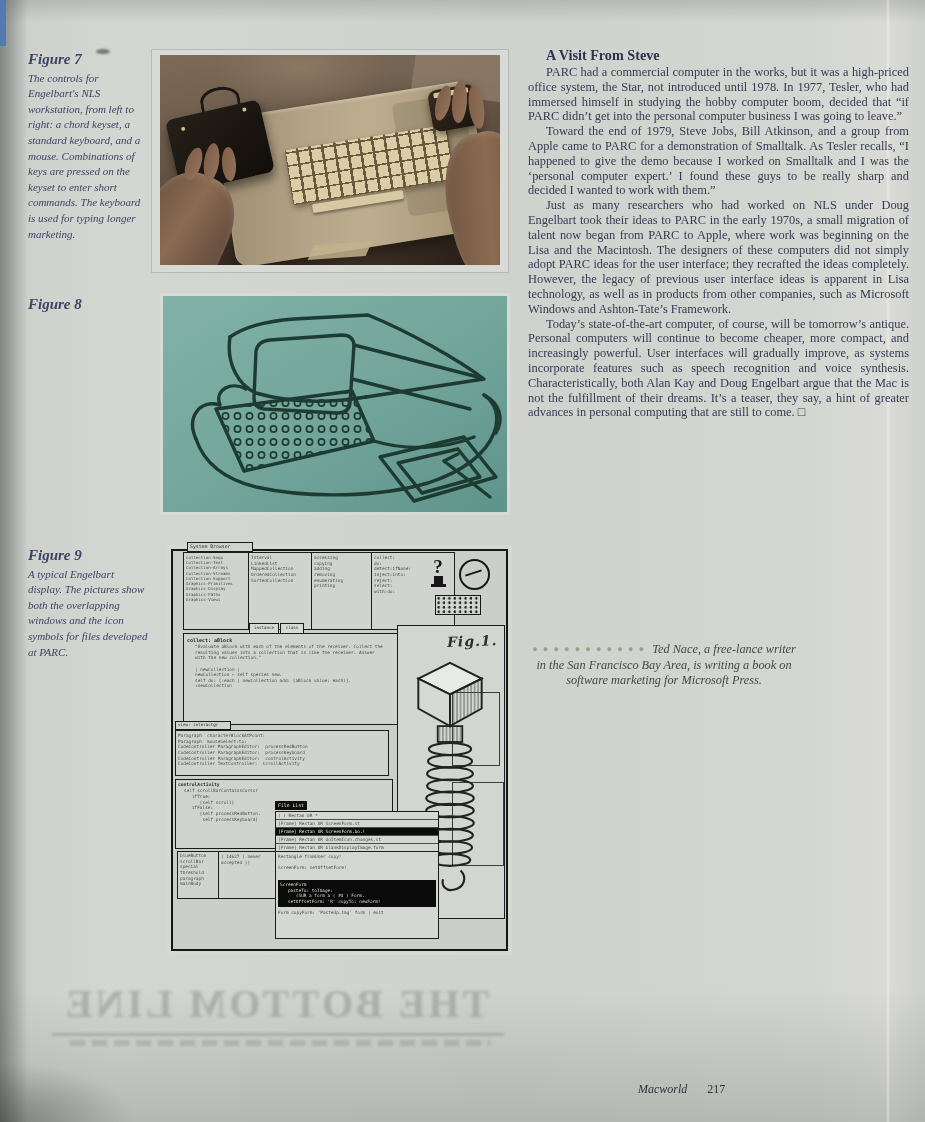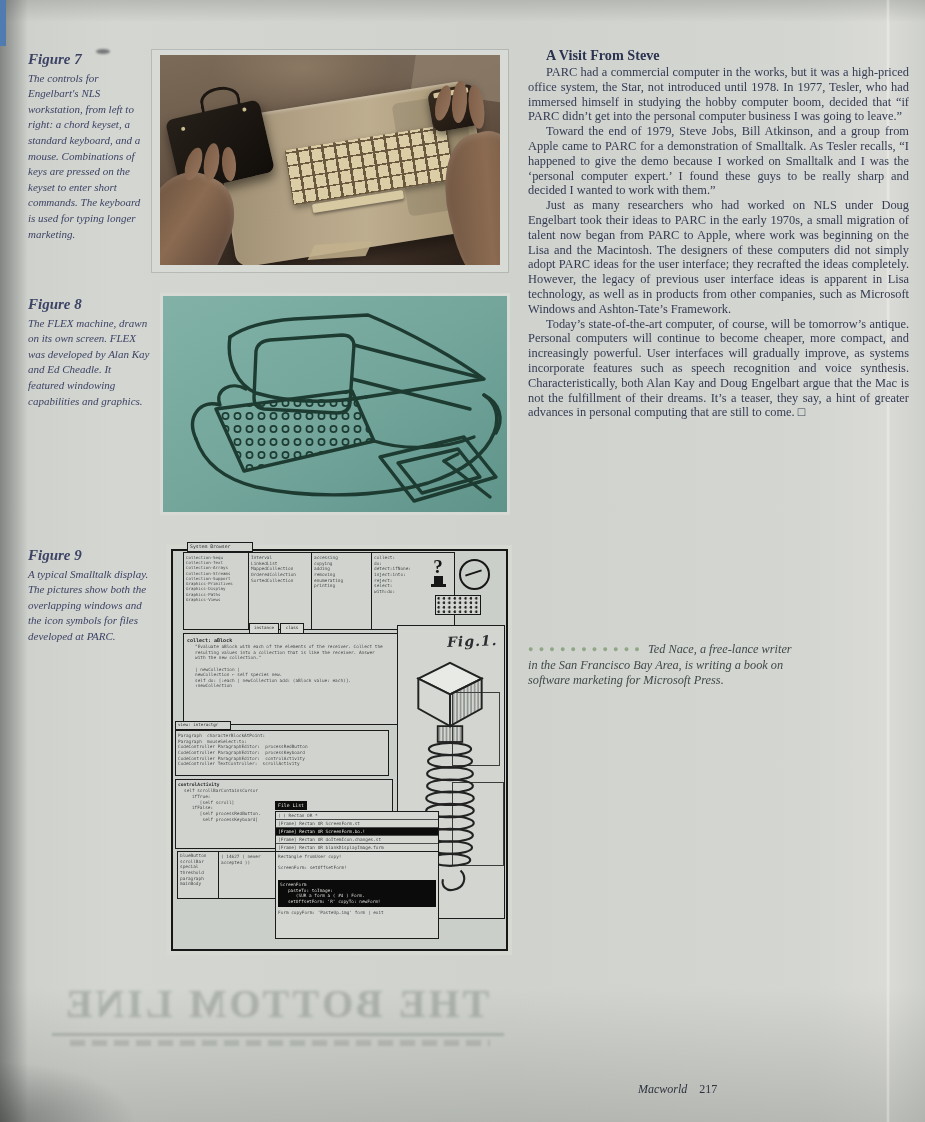--- a/index.html
+++ b/index.html
@@ -23,23 +23,23 @@
     font:italic 11px/15.6px "Liberation Serif",serif;filter:blur(.22px);}
   .cap .cap-label{font-weight:bold;font-size:15px;margin-bottom:3px;}
   .cap7{top:52px;} .cap8{top:297px;} .cap9{top:548px;}
 
   
   .article{position:absolute;left:528px;top:47px;width:381px;color:#343b53;
     font:12.4px/14.8px "Liberation Serif",serif;text-align:justify;filter:blur(.22px);}
   .article h1{font-size:14.2px;line-height:16px;margin:0 0 2px 18px;font-weight:bold;color:#2c3350;}
   .article p{margin:0;text-indent:18px;}
   .bio{position:absolute;left:528px;top:642px;width:272px;color:#40494a;
-    font:italic 12.3px/15.6px "Liberation Serif",serif;filter:blur(.22px);}
+    font:italic 12.3px/15.6px "Liberation Serif",serif;filter:blur(.22px);text-align:center;}
   .dots{font-style:normal;font-size:9px;letter-spacing:5.2px;color:#8fa883;vertical-align:1px;}
-  .footer{position:absolute;left:638px;top:1082px;display:flex;gap:12px;color:#2e333e;
+  .footer{position:absolute;left:638px;top:1082px;display:flex;gap:20px;color:#2e333e;
     font:12px "Liberation Serif",serif;filter:blur(.25px);}
   .footer .mag{font-style:italic;}
 
   
   .bleed{position:absolute;left:58px;top:976px;width:436px;height:56px;transform:scaleX(-1);
     font:bold 40px/56px "Liberation Serif",serif;letter-spacing:3px;text-align:center;
     color:rgba(104,112,106,.34);filter:blur(1.6px);}
   .bleed-rule{position:absolute;left:52px;top:1033px;width:452px;height:3px;
     background:rgba(100,108,102,.28);filter:blur(1px);}
   .bleed-sub{position:absolute;left:70px;top:1040px;width:420px;height:6px;filter:blur(1.2px);
@@ -132,25 +132,24 @@
   <div class="bleed">THE BOTTOM LINE</div>
   <div class="bleed-rule"></div>
   <div class="bleed-sub"></div>
 
   <div class="cap cap7">
     <div class="cap-label">Figure 7</div>
     <div>The controls for Engelbart's NLS workstation, from left to right: a chord keyset, a standard keyboard, and a mouse. Combinations of keys are pressed on the keyset to enter short commands. The keyboard is used for typing longer marketing.</div>
   </div>
   <div class="cap cap8">
     <div class="cap-label">Figure 8</div>
-    <div>The FLEX machine, drawn on its own screen. FLEX was developed by Alan Kay and Ed Cheadle. It featured windowing capabilities and graphics.</div>
   </div>
   <div class="cap cap9">
     <div class="cap-label">Figure 9</div>
-    <div>A typical Smalltalk display. The pictures show both the overlapping windows and the icon symbols for files developed at PARC.</div>
+    <div>A typical Engelbart display. The pictures show both the overlapping windows and the icon symbols for files developed at PARC.</div>
   </div>
 
   <div class="fig7">
     <div class="photo">
       <div class="tr-light"></div>
       <div class="console">
         <div class="mousepad"></div>
       </div>
       <div class="keyset-wire"></div>
       <div class="keyset">

